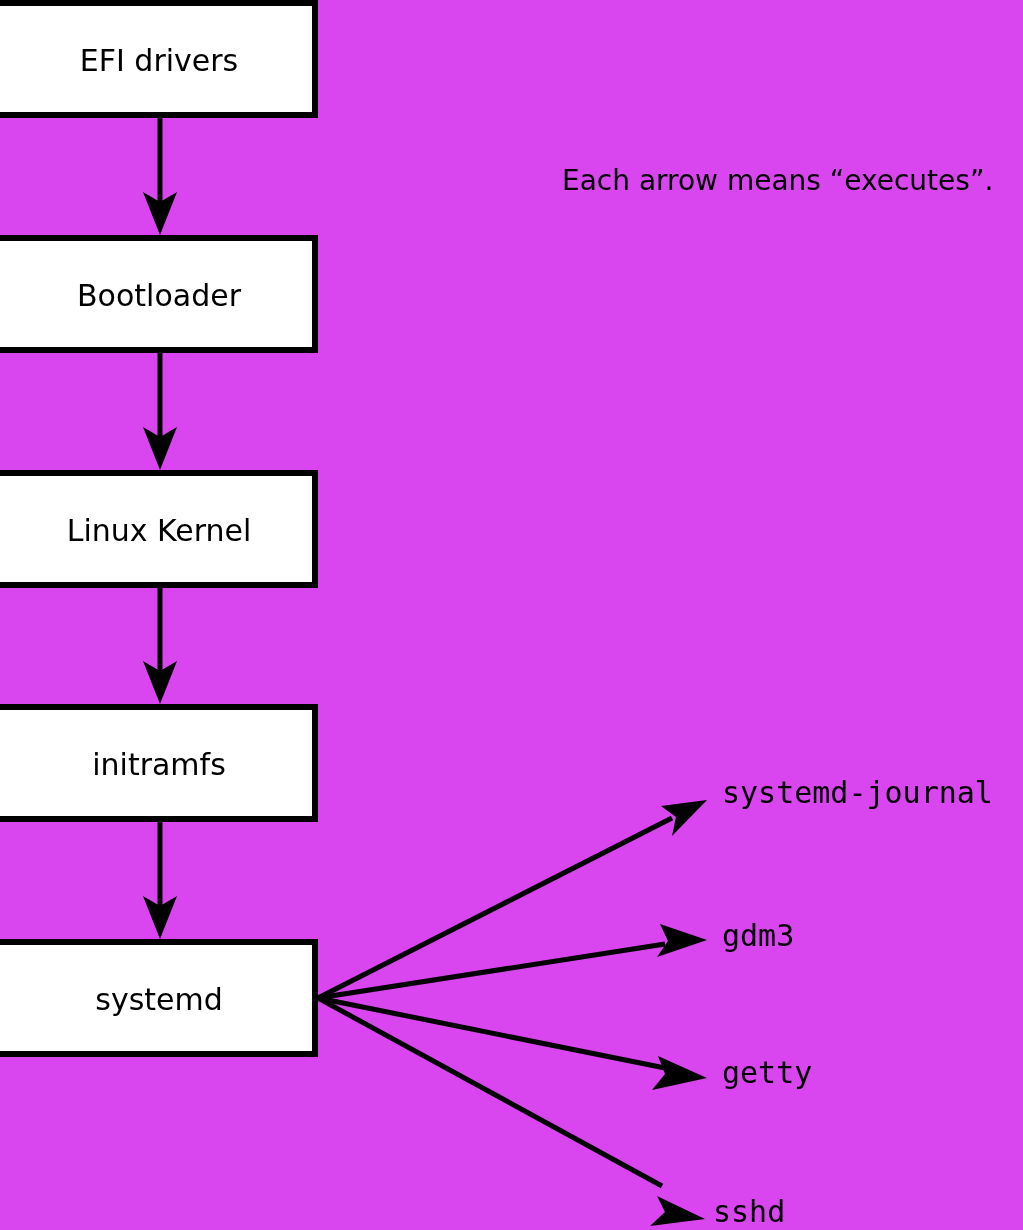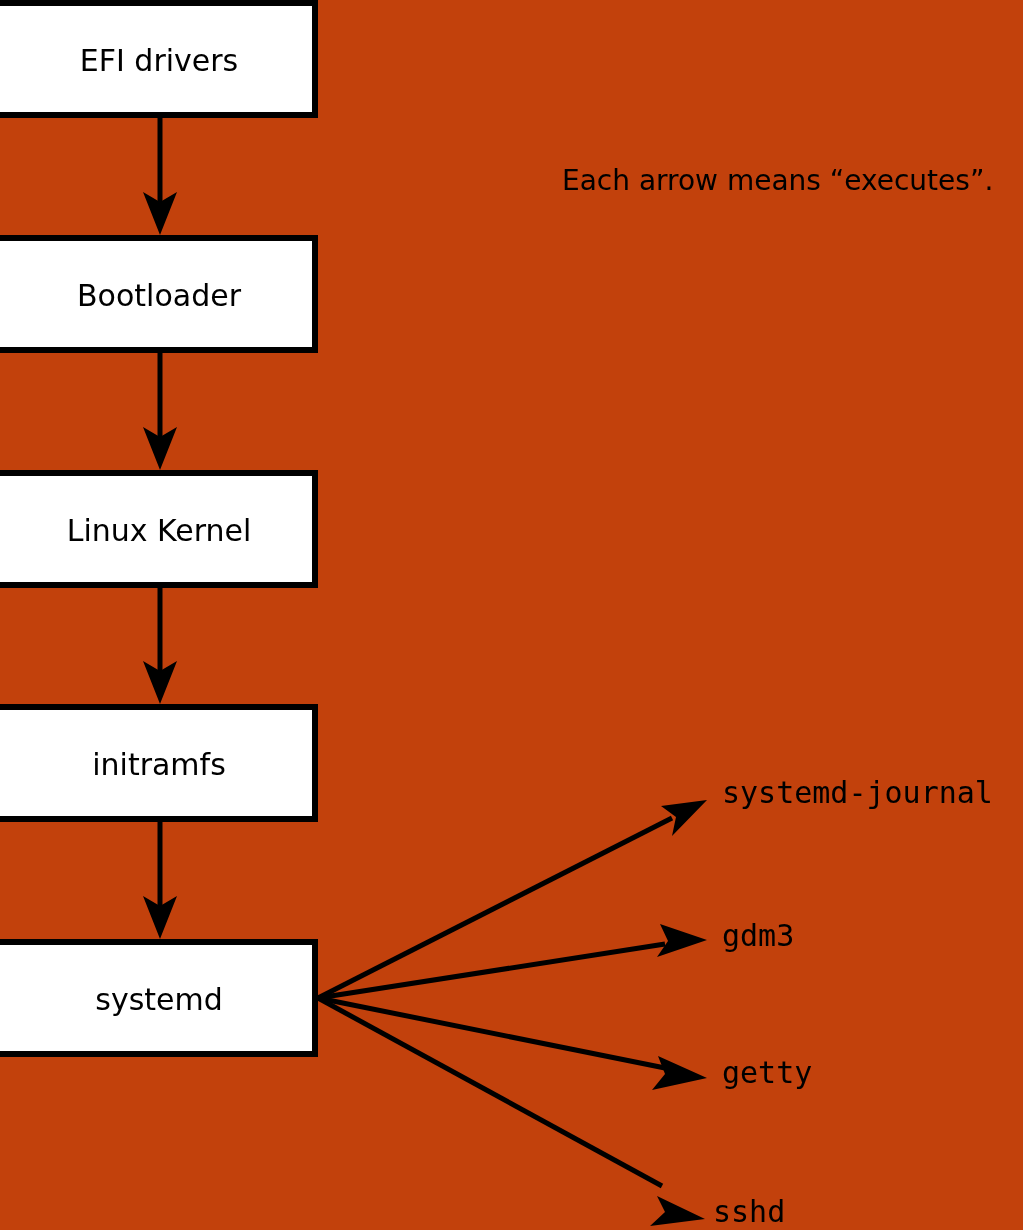--- a/index.html
+++ b/index.html
@@ -8,21 +8,21 @@
     background: #ffffff;
   }
   body {
     font-family: "DejaVu Sans", sans-serif;
     -webkit-font-smoothing: antialiased;
   }
   #canvas {
     position: relative;
     width: 1023px;
     height: 1230px;
-    background: #c2410c;
+    background: #d946ef;
     overflow: hidden;
   }
   #diagram-svg {
     position: absolute;
     top: 0;
     left: 0;
     width: 1023px;
     height: 1230px;
     display: block;
   }

